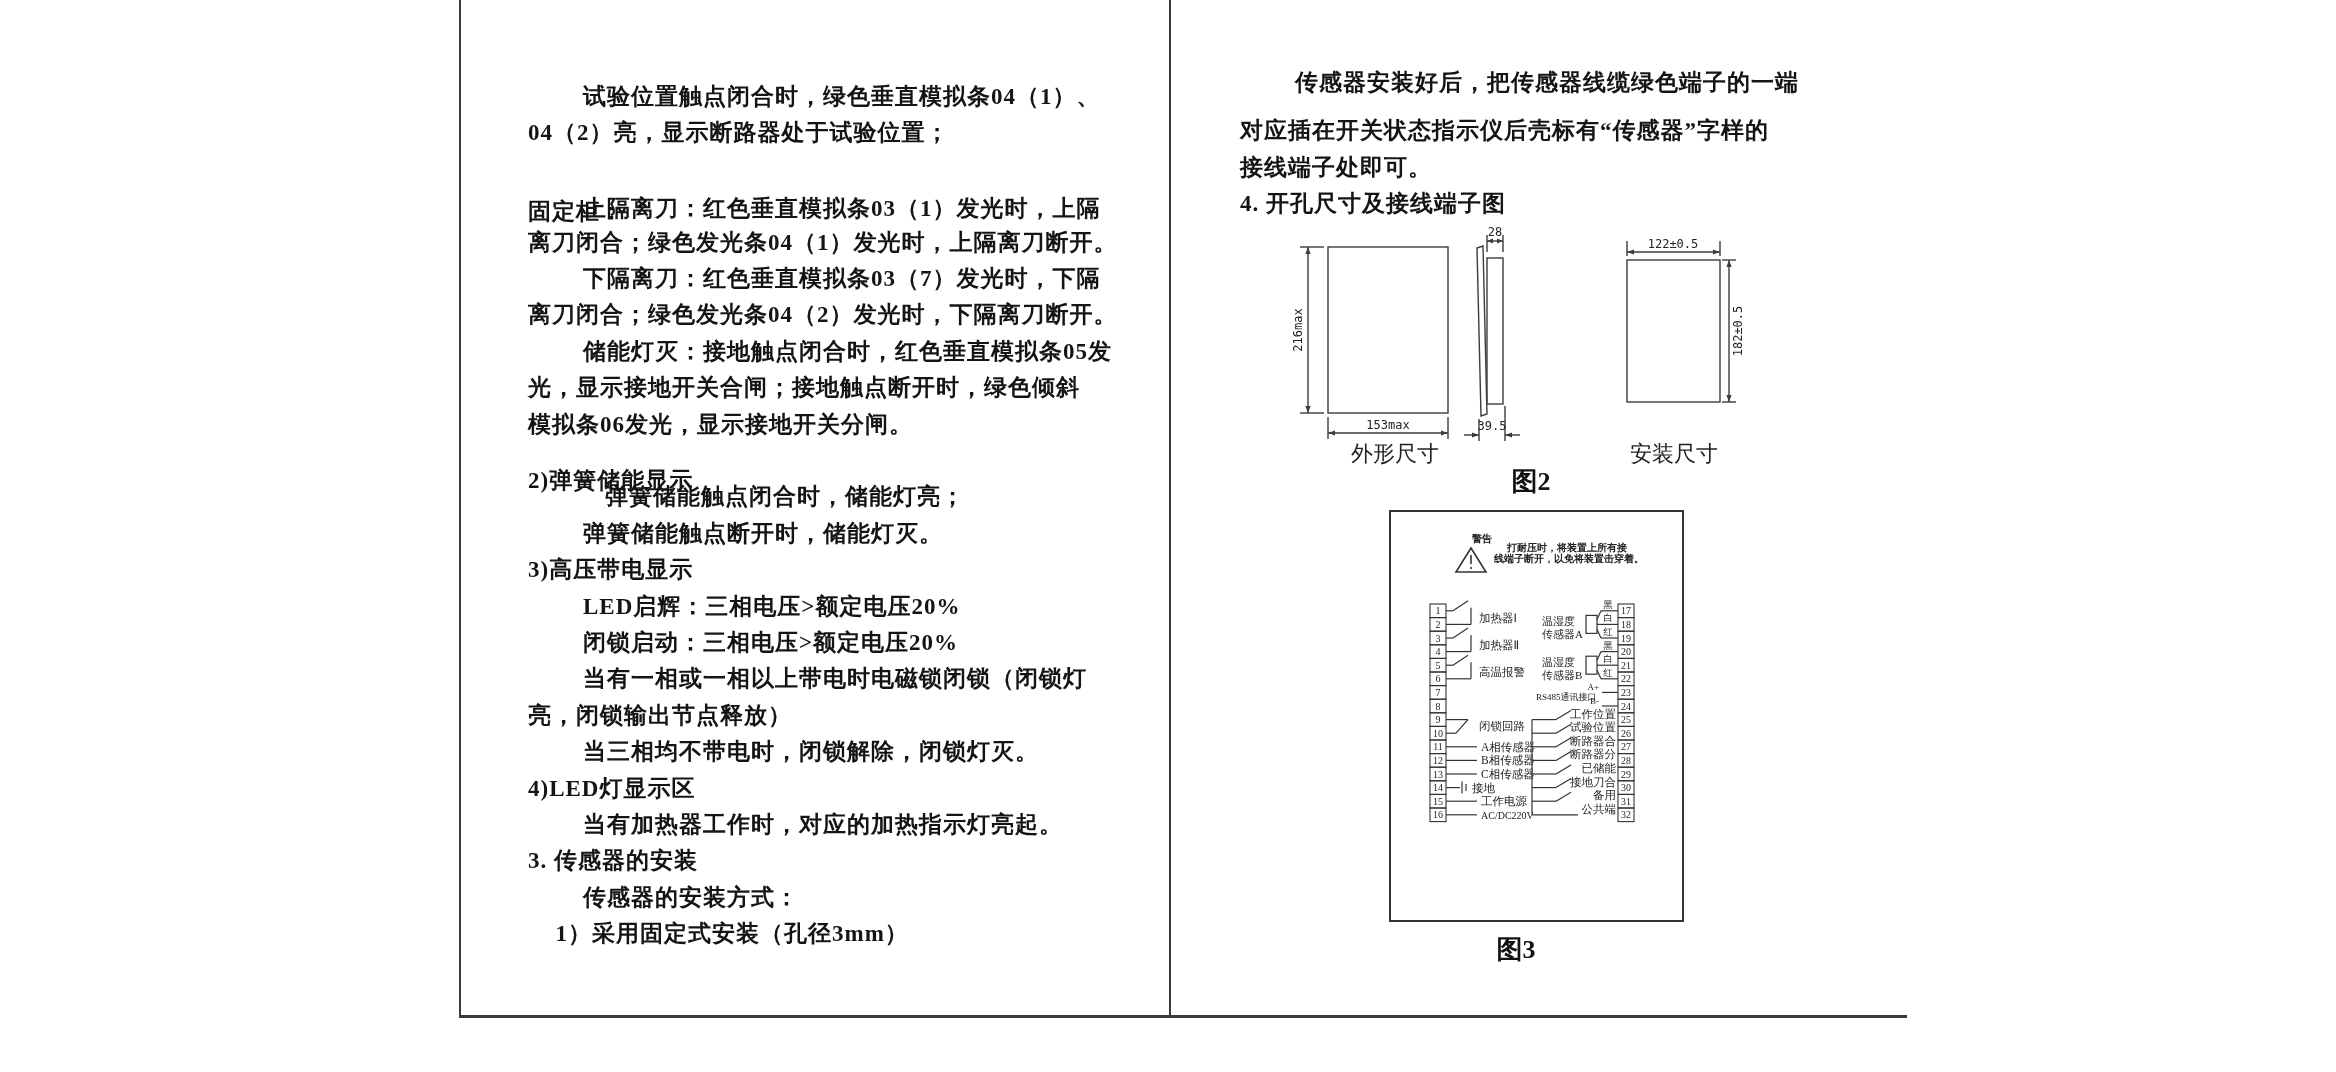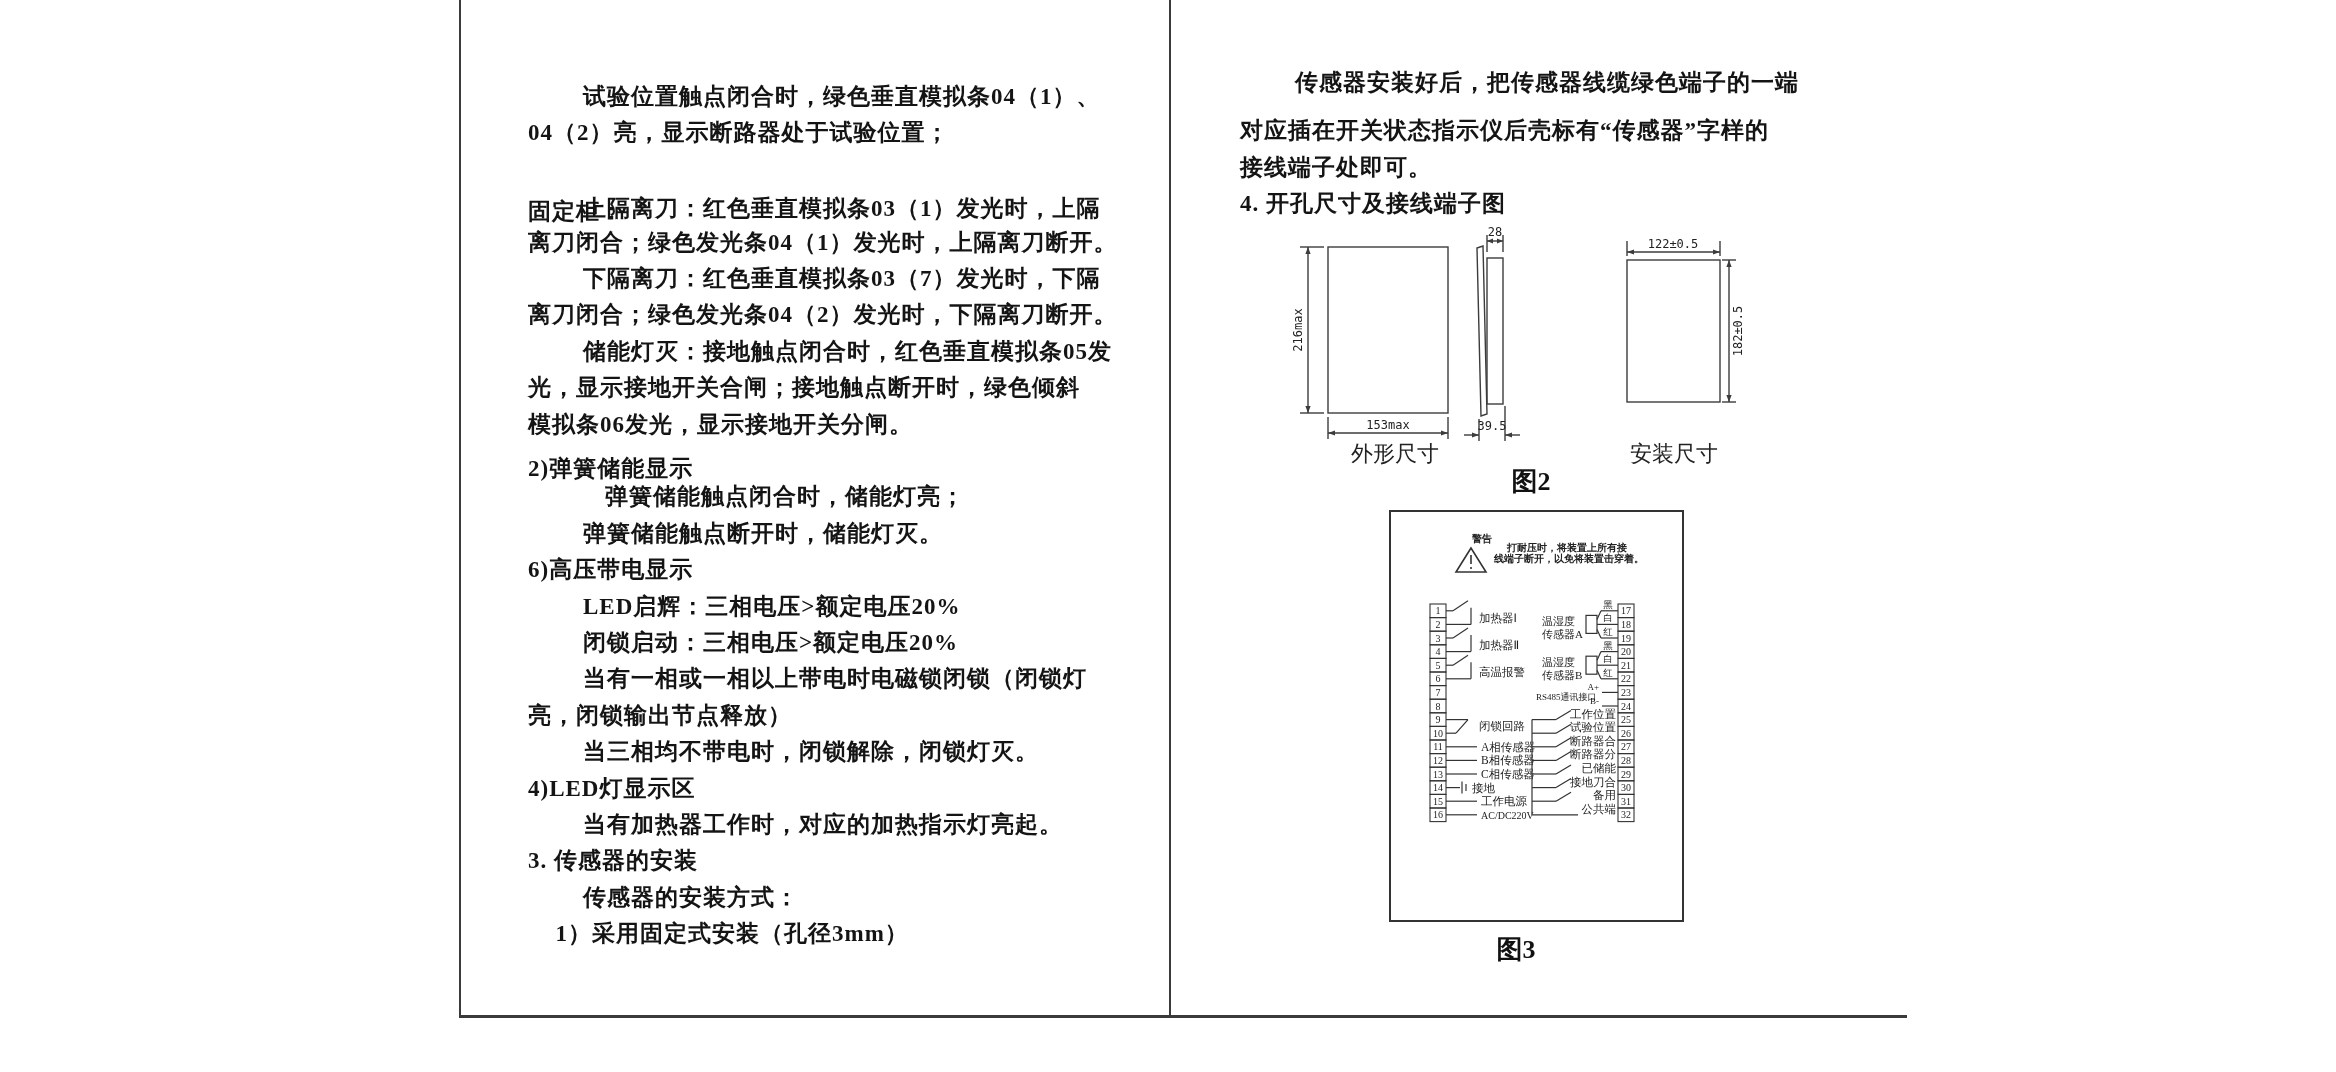--- a/index.html
+++ b/index.html
@@ -27,24 +27,24 @@
       <div class="tline" style="left: 583px; top: 84px;">试验位置触点闭合时，绿色垂直模拟条04（1）、</div>
       <div class="tline" style="left: 528px; top: 120.4px;">04（2）亮，显示断路器处于试验位置；</div>
       <div class="tline" style="left: 528px; top: 156.8px; margin-top: 42px;">固定柜：</div>
       <div class="tline" style="left: 583px; top: 196px;">上隔离刀：红色垂直模拟条03（1）发光时，上隔</div>
       <div class="tline" style="left: 528px; top: 229.6px;">离刀闭合；绿色发光条04（1）发光时，上隔离刀断开。</div>
       <div class="tline" style="left: 583px; top: 266px;">下隔离刀：红色垂直模拟条03（7）发光时，下隔</div>
       <div class="tline" style="left: 528px; top: 302.4px;">离刀闭合；绿色发光条04（2）发光时，下隔离刀断开。</div>
       <div class="tline" style="left: 583px; top: 338.8px;">储能灯灭：接地触点闭合时，红色垂直模拟条05发</div>
       <div class="tline" style="left: 528px; top: 375.2px;">光，显示接地开关合闸；接地触点断开时，绿色倾斜</div>
       <div class="tline" style="left: 528px; top: 411.6px;">模拟条06发光，显示接地开关分闸。</div>
-      <div class="tline" style="left: 528px; top: 456px;">2)弹簧储能显示</div>
+      <div class="tline" style="left: 528px; top: 468px;">2)弹簧储能显示</div>
       <div class="tline" style="left: 605px; top: 484.4px;">弹簧储能触点闭合时，储能灯亮；</div>
       <div class="tline" style="left: 583px; top: 520.8px;">弹簧储能触点断开时，储能灯灭。</div>
-      <div class="tline" style="left: 528px; top: 557.2px;">6)高压带电显示</div>
+      <div class="tline" style="left: 528px; top: 557.2px;">3)高压带电显示</div>
       <div class="tline" style="left: 583px; top: 593.6px;">LED启辉：三相电压&gt;额定电压20%</div>
       <div class="tline" style="left: 583px; top: 630px;">闭锁启动：三相电压&gt;额定电压20%</div>
       <div class="tline" style="left: 583px; top: 666.4px;">当有一相或一相以上带电时电磁锁闭锁（闭锁灯</div>
       <div class="tline" style="left: 528px; top: 702.8px;">亮，闭锁输出节点释放）</div>
       <div class="tline" style="left: 583px; top: 739.2px;">当三相均不带电时，闭锁解除，闭锁灯灭。</div>
       <div class="tline" style="left: 528px; top: 775.6px;">4)LED灯显示区</div>
       <div class="tline" style="left: 583px; top: 812px;">当有加热器工作时，对应的加热指示灯亮起。</div>
       <div class="tline" style="left: 528px; top: 848.4px;">3.  传感器的安装</div>
       <div class="tline" style="left: 583px; top: 884.8px;">传感器的安装方式：</div>
       <div class="tline" style="left: 555.5px; top: 921.2px;">1）采用固定式安装（孔径3mm）</div>

